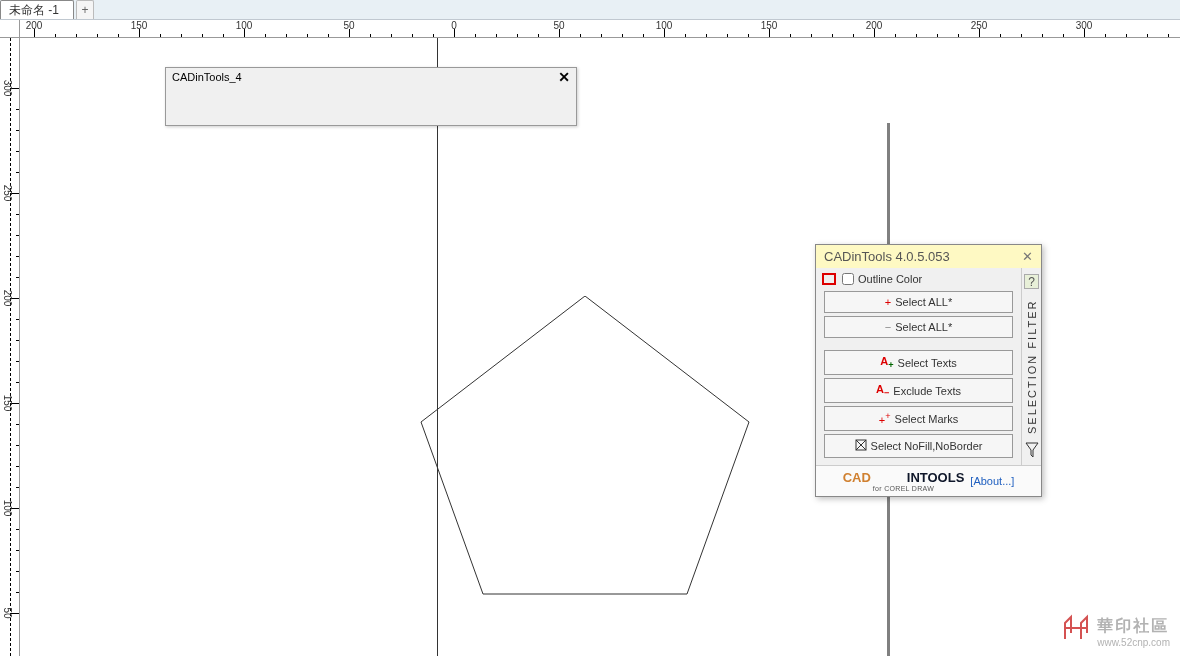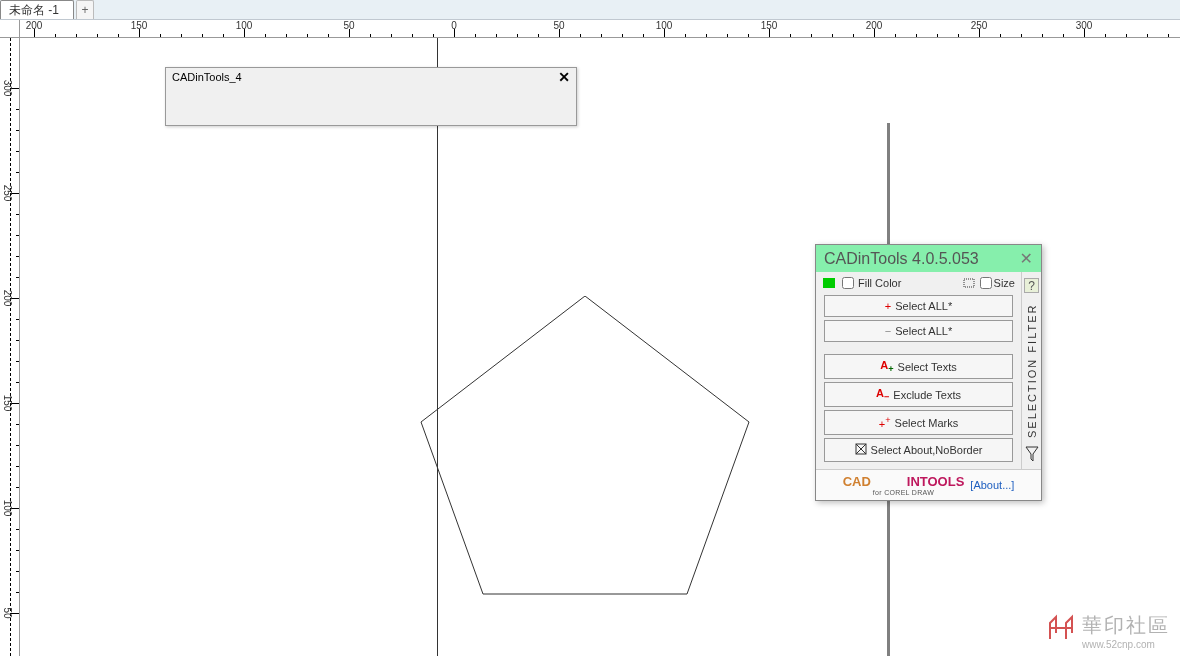--- a/index.html
+++ b/index.html
@@ -128,22 +128,22 @@
       position: absolute;
       left: 815px; top: 244px;
       width: 227px;
       background: #f0f0f0;
       border: 1px solid #888;
       box-shadow: 2px 2px 6px rgba(0,0,0,0.25);
     }
     .cad-title {
       display: flex; justify-content: space-between; align-items: flex-end;
       padding: 4px 8px;
-      font-size: 16px; color: #555;
-      background: #86efac;
+      font-size: 13px; color: #555;
+      background: #fef9c3;
     }
     .cad-title .x { color: #777; cursor: pointer; }
     .cad-body {
       display: flex;
     }
     .cad-left {
       flex: 1;
       padding: 2px 4px 4px 4px;
     }
     .cad-right {
@@ -206,33 +206,33 @@
       border-top: 1px solid #ccc;
       padding: 4px; text-align: center;
       background: #fafafa;
       display: flex; align-items: center; justify-content: center;
       gap: 6px;
     }
     .cad-logo-text {
       font-size: 13px; font-weight: bold;
     }
     .cad-logo-text .c { color: #d08030; }
-    .cad-logo-text .rest { color: #be185d; margin-left: 36px; }
+    .cad-logo-text .rest { color: #0f172a; margin-left: 36px; }
     .cad-logo-sub { font-size: 7px; color: #555; display: block; letter-spacing: 0.3px; }
     .about-link { color: #2060c0; font-size: 11px; cursor: pointer; }
     
     .watermark {
       position: absolute;
       right: 10px; bottom: 6px;
       display: flex; align-items: center; gap: 6px;
       opacity: 0.9;
     }
     .wm-logo { color: #d04040; font-size: 26px; font-weight: bold; }
     .wm-text { text-align: left; }
-    .wm-cn { color: #aaa; font-size: 20px; letter-spacing: 2px; }
+    .wm-cn { color: #aaa; font-size: 16px; letter-spacing: 2px; font-weight: bold; }
     .wm-url { color: #aaa; font-size: 10px; }
     .size-group { display:flex; align-items:center; gap:2px; margin-left:auto; margin-right:2px;}
   </style>
 </head>
 <body>
 
 <div class="tab-bar">
   <div class="tab">未命名 -1</div>
   <div class="tab-add">+</div>
 </div>
@@ -360,34 +360,25 @@
 <div class="cad-dialog">
   <div class="cad-title">
     <span>CADinTools 4.0.5.053</span>
     <span class="x">✕</span>
   </div>
   <div class="cad-body">
     <div class="cad-left">
       <div class="cad-row">
         <span class="icon-slot">
           <svg width="16" height="14">
-              <rect x="2" y="2" width="12" height="10" fill="#0c0"></rect>
+              <rect x="2" y="2" width="12" height="10" fill="none" stroke="#d00" stroke-width="2"></rect>
             </svg>
         </span>
         <input type="checkbox" style="">
-        <span>Fill Color</span>
-        <span class="size-group">
-          <span class="icon-slot">
-            <svg width="16" height="14">
-                <rect x="3" y="3" width="10" height="8" fill="none" stroke="#333" stroke-dasharray="1,1"></rect>
-              </svg>
-          </span>
-          <input type="checkbox" style="">
-          <span>Size</span>
-        </span>
+        <span>Outline Color</span>
       </div>
       <div class="cad-btn">
         <span style="color:#d00;">+</span>
         <span>Select ALL*</span>
       </div>
       <div class="cad-btn">
         <span style="color:#888;">−</span>
         <span>Select ALL*</span>
       </div>
       <div style="height:6px;"></div>
@@ -404,21 +395,21 @@
         <span>Select Marks</span>
       </div>
       <div class="cad-btn">
         <span>
           <svg width="12" height="12">
               <rect x="1" y="1" width="10" height="10" fill="none" stroke="#333"></rect>
               <line x1="1" y1="1" x2="11" y2="11" stroke="#333"></line>
               <line x1="11" y1="1" x2="1" y2="11" stroke="#333"></line>
             </svg>
         </span>
-        <span>Select About,NoBorder</span>
+        <span>Select NoFill,NoBorder</span>
       </div>
     </div>
     <div class="cad-right">
       <div class="cad-help">?</div>
       <div class="cad-vert-text">SELECTION  FILTER</div>
       <div class="cad-funnel">
         <svg width="14" height="16">
             <polygon points="1,1 13,1 8,8 8,15 6,13 6,8" fill="none" stroke="#333"></polygon>
           </svg>
       </div>

